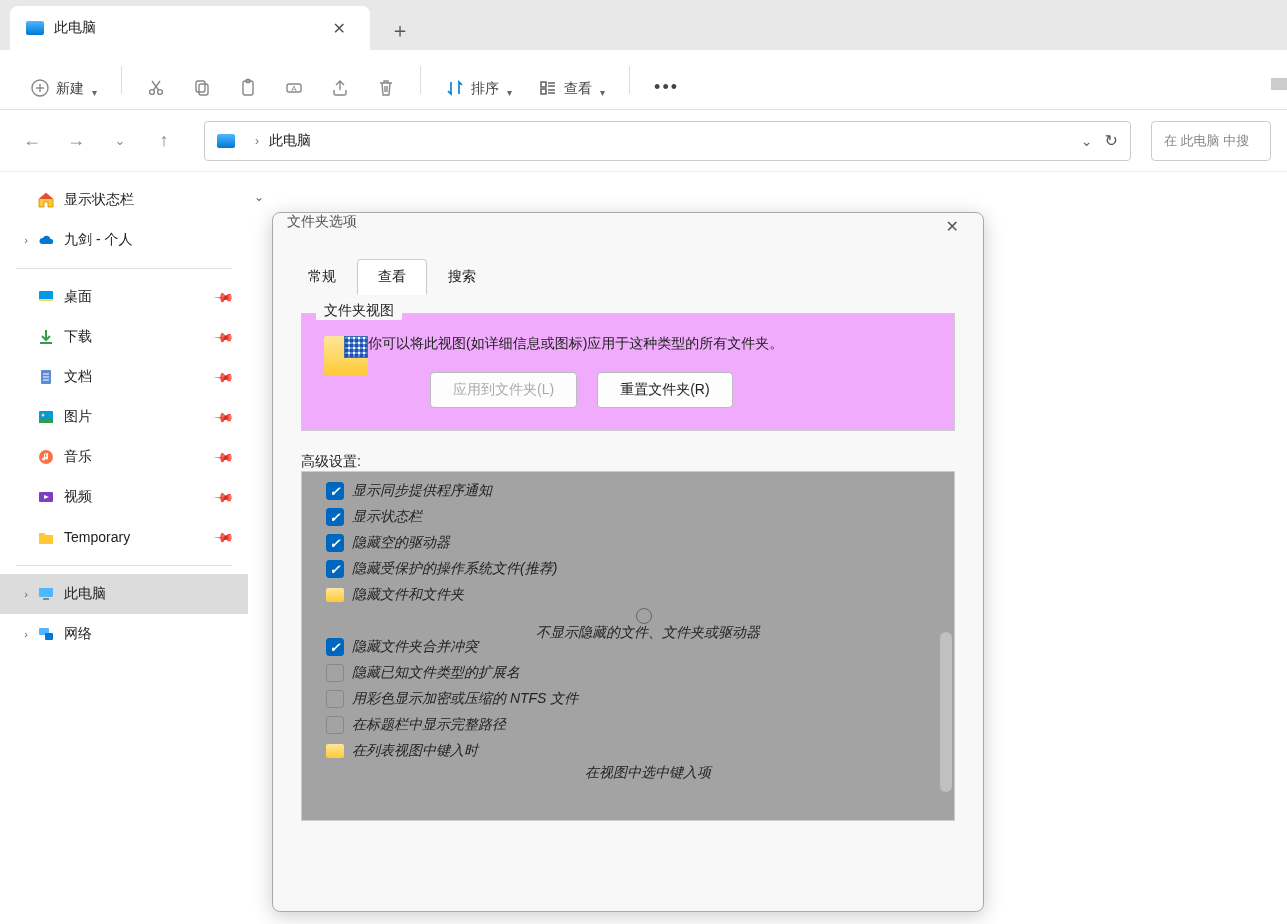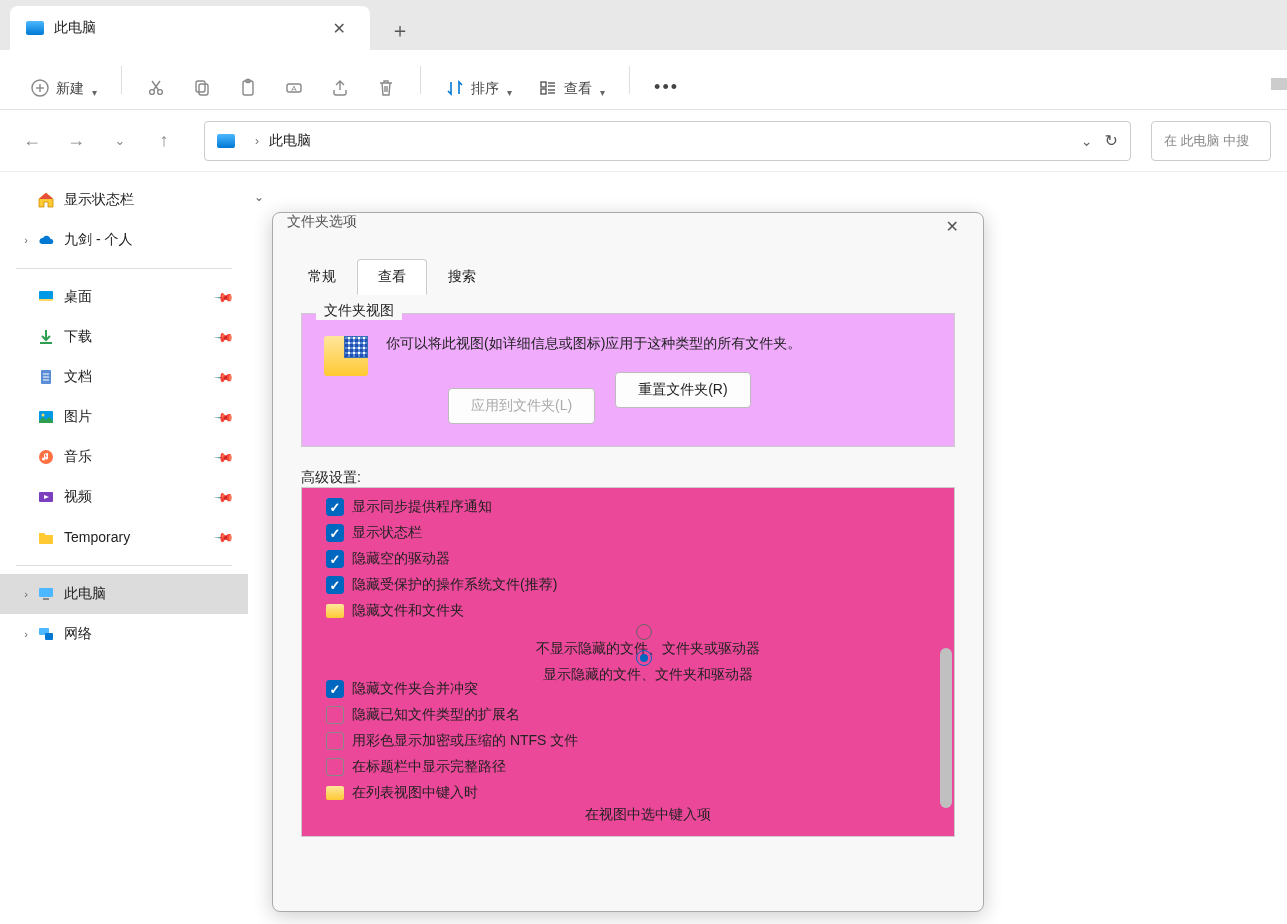--- a/index.html
+++ b/index.html
@@ -52,30 +52,30 @@
 .dlg-title-bar { height: 38px; display: flex; align-items: flex-start; padding: 0 14px; }
 .dlg-title { font-size: 14px; color: #555; flex: 1; }
 .dlg-close { font-size: 16px; color: #555; cursor: pointer; padding: 4px 10px; }
 .dlg-tabs { display: flex; padding: 8px 14px 0 14px; }
 .dlg-tab { padding: 8px 20px; font-size: 14px; color: #222; cursor: pointer; border: 1px solid transparent; }
 .dlg-tab.active { background: #fff; border: 1px solid #ccc; border-bottom: 1px solid #fff; border-radius: 4px 4px 0 0; }
 .dlg-body { padding: 18px 28px; }
 
 .fieldset { border: 1px solid #ccc; border-radius: 0; padding: 18px 22px 22px 22px; position: relative; background: #f0abfc; }
 .fieldset-legend { position: absolute; top: -12px; left: 14px; background: #f8f8f8; padding: 0 8px; font-size: 14px; color: #222; }
-.fieldset-row { display: flex; gap: 18px; }
+.fieldset-row { display: flex; }
 .folder-view-icon { width: 44px; height: 40px; background: linear-gradient(180deg, #ffe69c 0%, #ffc933 100%); border-radius: 3px; position: relative; flex-shrink: 0; margin-top: 4px; }
 .folder-view-icon::before { content: ""; position: absolute; top: 0; right: 0; width: 22px; height: 20px; background: repeating-linear-gradient(0deg, #5b8dd6 0 3px, #fff 3px 5px), repeating-linear-gradient(90deg, #5b8dd6 0 3px, #fff 3px 5px); background-blend-mode: multiply; border: 1px solid #3a6db4; }
 .fieldset-text { font-size: 14px; color: #222; line-height: 1.6; }
 .fieldset-buttons { display: flex; gap: 20px; margin-top: 18px; margin-left: 62px; }
 .dlg-btn { height: 36px; padding: 0 22px; font-size: 14px; border: 1px solid #bbb; background: #fdfdfd; border-radius: 4px; cursor: pointer; color: #222; }
-.dlg-btn:disabled { color: #aaa; cursor: default; margin-top: 16px; }
+.dlg-btn:disabled { color: #aaa; cursor: default; }
 
 .adv-label { font-size: 14px; color: #222; margin-top: 22px; margin-bottom: 0; }
-.adv-box { border: 1px solid #ccc; background: #ec4899; height: 350px; overflow-y: auto; padding: 6px 4px; position: relative; }
+.adv-box { border: 1px solid #ccc; background: #a3a3a3; height: 350px; overflow-y: auto; padding: 6px 4px; position: relative; font-style: italic; }
 .adv-row { display: flex; align-items: center; height: 26px; font-size: 14px; color: #222; padding-left: 20px; }
 .adv-row.indent1 { padding-left: 40px; flex-direction: column; }
 .adv-check { width: 18px; height: 18px; border: 1px solid #888; border-radius: 3px; margin-right: 8px; display: flex; align-items: center; justify-content: center; flex-shrink: 0; }
 .adv-check.checked { background: #0067c0; border-color: #0067c0; }
 .adv-check.checked::after { content: "✓"; color: #fff; font-size: 13px; font-weight: bold; }
 .adv-radio { width: 16px; height: 16px; border: 1px solid #666; border-radius: 50%; margin-right: 8px; display: flex; align-items: center; justify-content: center; flex-shrink: 0; }
 .adv-radio.selected { border-color: #0067c0; }
 .adv-radio.selected::after { content: ""; width: 8px; height: 8px; background: #0067c0; border-radius: 50%; }
 .adv-folder { width: 18px; height: 14px; background: linear-gradient(180deg, #ffe69c 0%, #ffc933 100%); border-radius: 2px; margin-right: 8px; flex-shrink: 0; }
 .adv-scrollbar { position: absolute; right: 2px; top: 160px; width: 12px; height: 160px; background: #c0c0c0; border-radius: 6px; }
@@ -378,24 +378,20 @@
           <span>隐藏受保护的操作系统文件(推荐)</span>
         </div>
         <div class="adv-row">
           <span class="adv-folder"></span>
           <span>隐藏文件和文件夹</span>
         </div>
         <div class="adv-row indent1">
           <span class="adv-radio"></span>
           <span>不显示隐藏的文件、文件夹或驱动器</span>
         </div>
-        <div class="adv-row indent1">
-          <span class="adv-radio selected"></span>
-          <span>显示隐藏的文件、文件夹和驱动器</span>
-        </div>
         <div class="adv-row">
           <span class="adv-check checked"></span>
           <span>隐藏文件夹合并冲突</span>
         </div>
         <div class="adv-row">
           <span class="adv-check"></span>
           <span>隐藏已知文件类型的扩展名</span>
         </div>
         <div class="adv-row">
           <span class="adv-check"></span>

